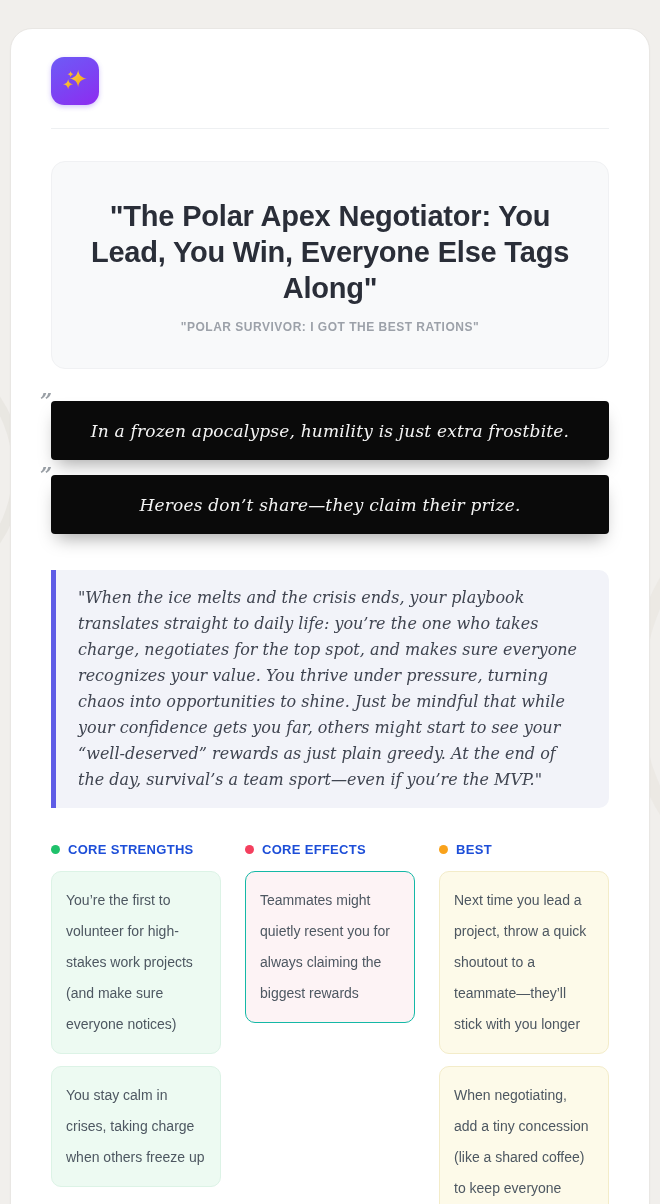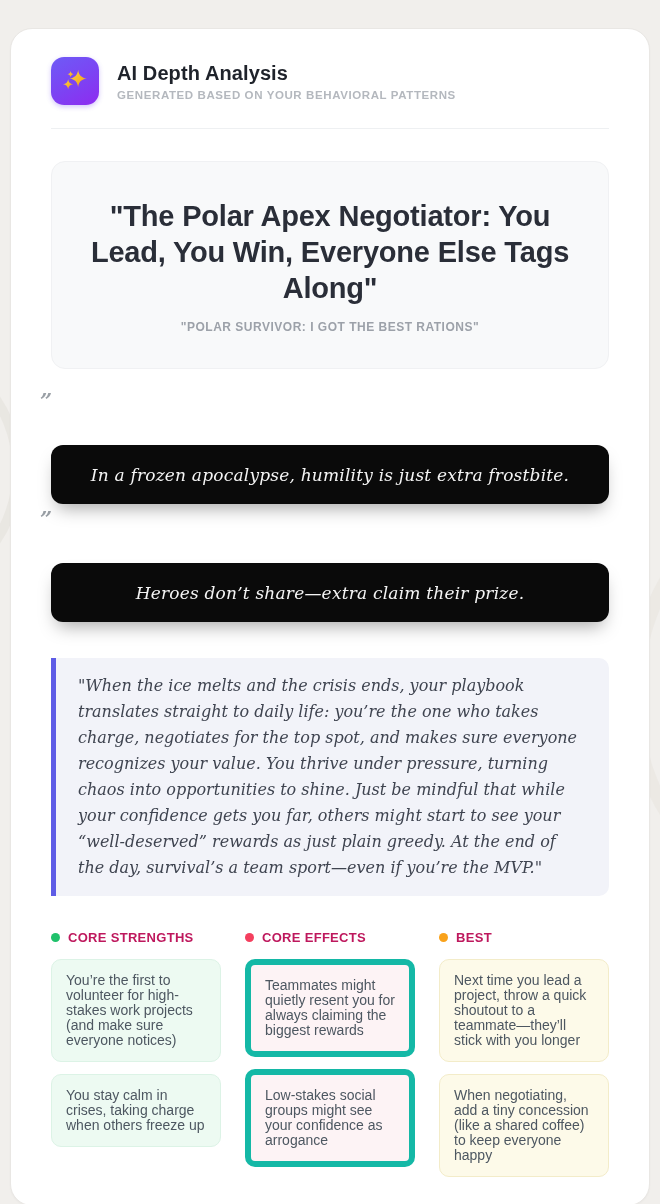--- a/index.html
+++ b/index.html
@@ -47,24 +47,23 @@
   
   .quotes { margin-top:32px; display:flex; flex-direction:column; gap:15px; }
   .quote-wrap { position:relative; }
   .quote-mark {
     position:absolute; left:-11px; top:-13px; z-index:0;
     font-family:"DejaVu Serif", serif; font-style:italic; font-weight:bold;
     font-size:21px; color:#9aa0a6;
   }
   .quote-pill {
     position:relative; z-index:1;
-    background:#0a0a0a; border-radius:12px; height:59px;
+    background:#0a0a0a; border-radius:4px; height:59px;
     display:flex; align-items:center; justify-content:center;
     box-shadow:0 10px 18px -6px rgba(0,0,0,0.35);
-    margin-top:44px;
   }
   .quote-pill span {
     font-family:"DejaVu Serif", serif; font-style:italic;
     font-size:17px; color:#f4f4f4; letter-spacing:0.2px;
   }
 
   
   .analysis {
     margin-top:36px; background:#f2f3f9; border-left:5px solid #5e5ce6;
     border-radius:0 10px 10px 0; padding:15px 24px 15px 22px;
@@ -74,28 +73,28 @@
     font-size:16px; line-height:26px; color:#3f4450;
   }
 
   
   .columns { margin-top:34px; display:grid; grid-template-columns:repeat(3,1fr); gap:24px; }
   .col-header { display:flex; align-items:center; gap:8px; margin-bottom:14px; }
   .dot { width:9px; height:9px; border-radius:50%; flex:0 0 auto; }
   .dot-green { background:#1fc16b; }
   .dot-pink { background:#f43f5e; }
   .dot-orange { background:#f9a21b; }
-  .col-label { font-size:13px; font-weight:800; color:#be185d; letter-spacing:0.3px;text-align:center; }
+  .col-label { font-size:13px; font-weight:800; color:#1d4ed8; letter-spacing:0.3px;text-align:center; }
   .col-cards { display:flex; flex-direction:column; gap:12px; }
   .card {
     border-radius:10px; padding:13px 14px;
-    font-size:14px; line-height:15px; color:#4d5761;
+    font-size:14px; line-height:31px; color:#4d5761;
   }
   .card-green { background:#edfaf2; border:1px solid #dcf3e6; }
-  .card-pink { background:#fdf3f5; border:6px solid #14b8a6; }
+  .card-pink { background:#fdf3f5; border:1px solid #14b8a6; }
   .card-yellow { background:#fdfae9; border:1px solid #f3ecc9; }
 </style>
 </head>
 <body>
 
 <svg class="bg-decor" width="660" height="1204" viewBox="0 0 660 1204">
   <path d="M-20 380 C 30 430, 30 510, -20 560" fill="none" stroke="#e4e1dc" stroke-width="10" opacity="0.6"></path>
   <path d="M680 560 C 620 640, 620 760, 680 830" fill="none" stroke="#e7e4df" stroke-width="14" opacity="0.55"></path>
 </svg>
 
@@ -108,43 +107,39 @@
           <linearGradient id="gold" x1="0" y1="0" x2="1" y2="1">
             <stop offset="0" stop-color="#fcd34d"></stop>
             <stop offset="1" stop-color="#f59e0b"></stop>
           </linearGradient>
         </defs>
         <path fill="url(#gold)" d="M14.5 3 C15 7.3 17.2 9.5 21.5 10 C17.2 10.5 15 12.7 14.5 17 C14 12.7 11.8 10.5 7.5 10 C11.8 9.5 14 7.3 14.5 3 Z"></path>
         <path fill="url(#gold)" d="M6.5 10.5 C6.8 12.9 8.1 14.2 10.5 14.5 C8.1 14.8 6.8 16.1 6.5 18.5 C6.2 16.1 4.9 14.8 2.5 14.5 C4.9 14.2 6.2 12.9 6.5 10.5 Z"></path>
         <path fill="url(#gold)" d="M8.5 4 C8.7 5.5 9.5 6.3 11 6.5 C9.5 6.7 8.7 7.5 8.5 9 C8.3 7.5 7.5 6.7 6 6.5 C7.5 6.3 8.3 5.5 8.5 4 Z"></path>
       </svg>
     </div>
-    <div class="header-text">
-      <div class="header-title">AI Depth Analysis</div>
-      <div class="header-sub">GENERATED BASED ON YOUR BEHAVIORAL PATTERNS</div>
-    </div>
   </div>
   <hr class="divider">
 
   <div class="title-card">
     <h2>"The Polar Apex Negotiator: You Lead, You Win, Everyone Else Tags Along"</h2>
     <div class="tagline">"POLAR SURVIVOR: I GOT THE BEST RATIONS"</div>
   </div>
 
   <div class="quotes">
     <div class="quote-wrap">
       <span class="quote-mark">”</span>
       <div class="quote-pill">
         <span>In a frozen apocalypse, humility is just extra frostbite.</span>
       </div>
     </div>
     <div class="quote-wrap">
       <span class="quote-mark">”</span>
       <div class="quote-pill">
-        <span>Heroes don’t share—extra claim their prize.</span>
+        <span>Heroes don’t share—they claim their prize.</span>
       </div>
     </div>
   </div>
 
   <div class="analysis">
     <p>"When the ice melts and the crisis ends, your playbook translates straight to daily life: you’re the one who takes charge, negotiates for the top spot, and makes sure everyone recognizes your value. You thrive under pressure, turning chaos into opportunities to shine. Just be mindful that while your confidence gets you far, others might start to see your “well-deserved” rewards as just plain greedy. At the end of the day, survival’s a team sport—even if you’re the MVP."</p>
   </div>
 
   <div class="columns">
 
@@ -159,21 +154,20 @@
       </div>
     </div>
 
     <div class="column">
       <div class="col-header">
         <span class="dot dot-pink"></span>
         <span class="col-label">CORE EFFECTS</span>
       </div>
       <div class="col-cards">
         <div class="card card-pink">Teammates might quietly resent you for always claiming the biggest rewards</div>
-        <div class="card card-pink">Low-stakes social groups might see your confidence as arrogance</div>
       </div>
     </div>
 
     <div class="column">
       <div class="col-header">
         <span class="dot dot-orange"></span>
         <span class="col-label">BEST</span>
       </div>
       <div class="col-cards">
         <div class="card card-yellow">Next time you lead a project, throw a quick shoutout to a teammate—they’ll stick with you longer</div>

